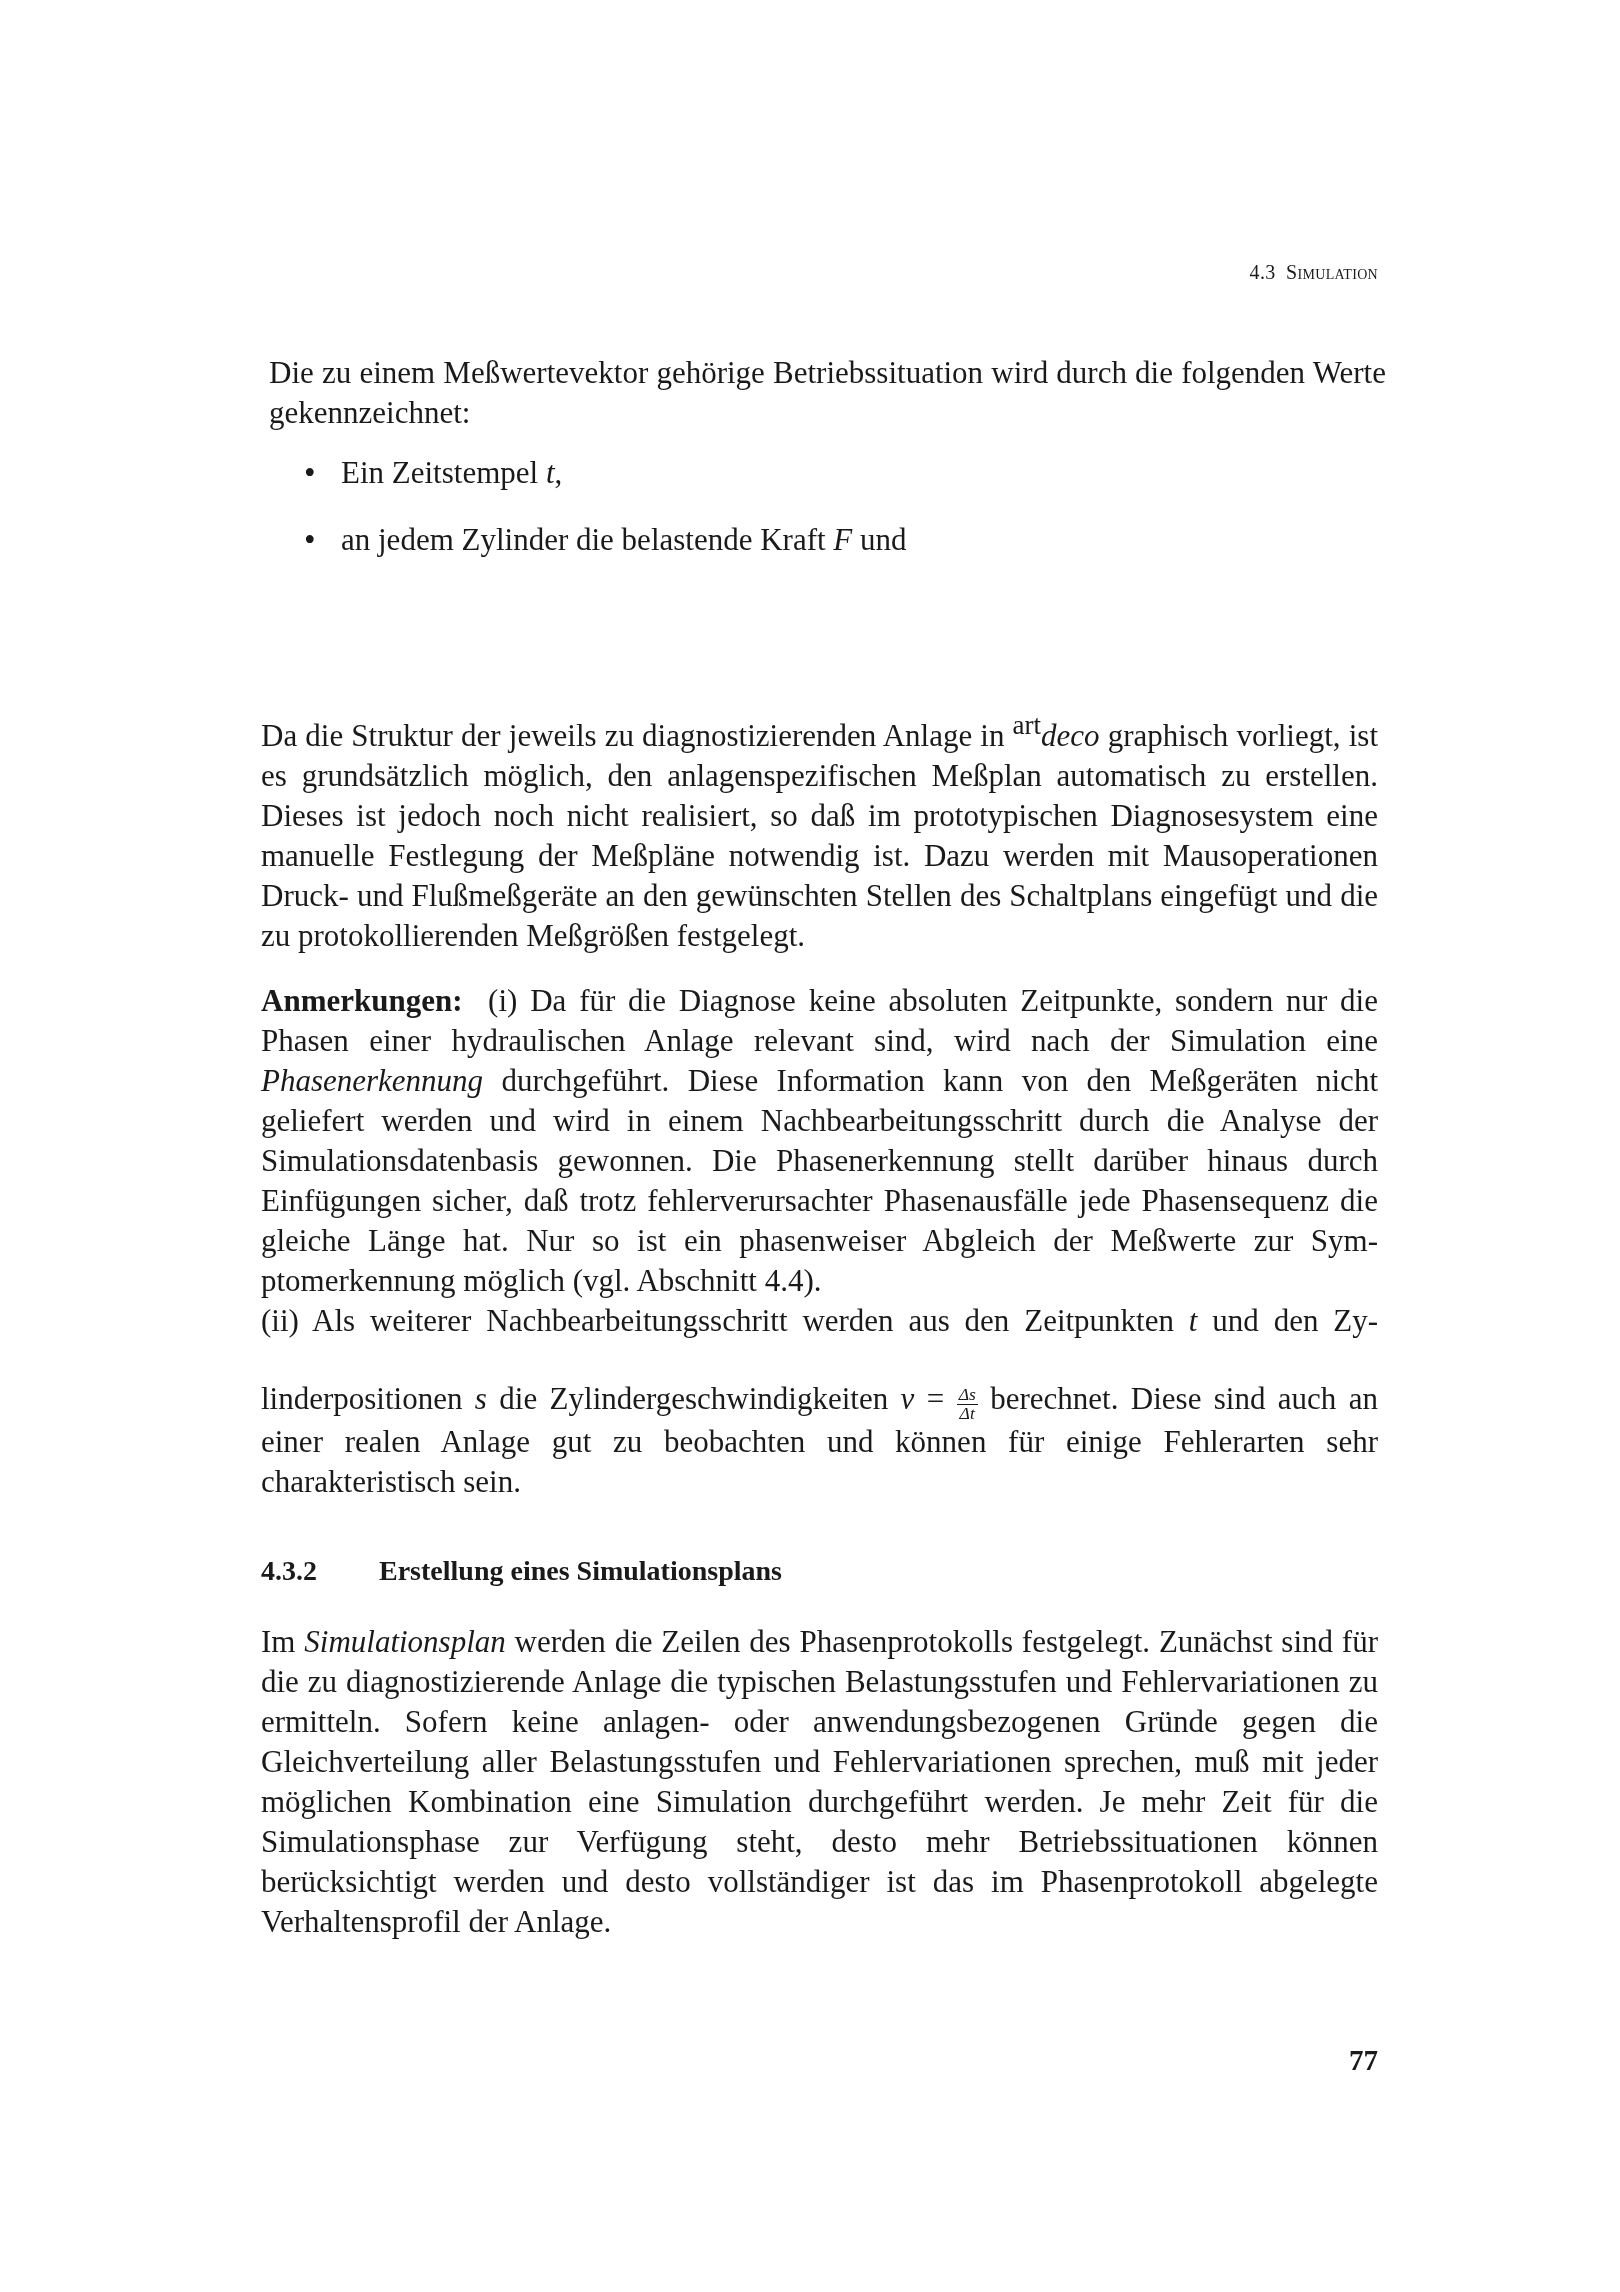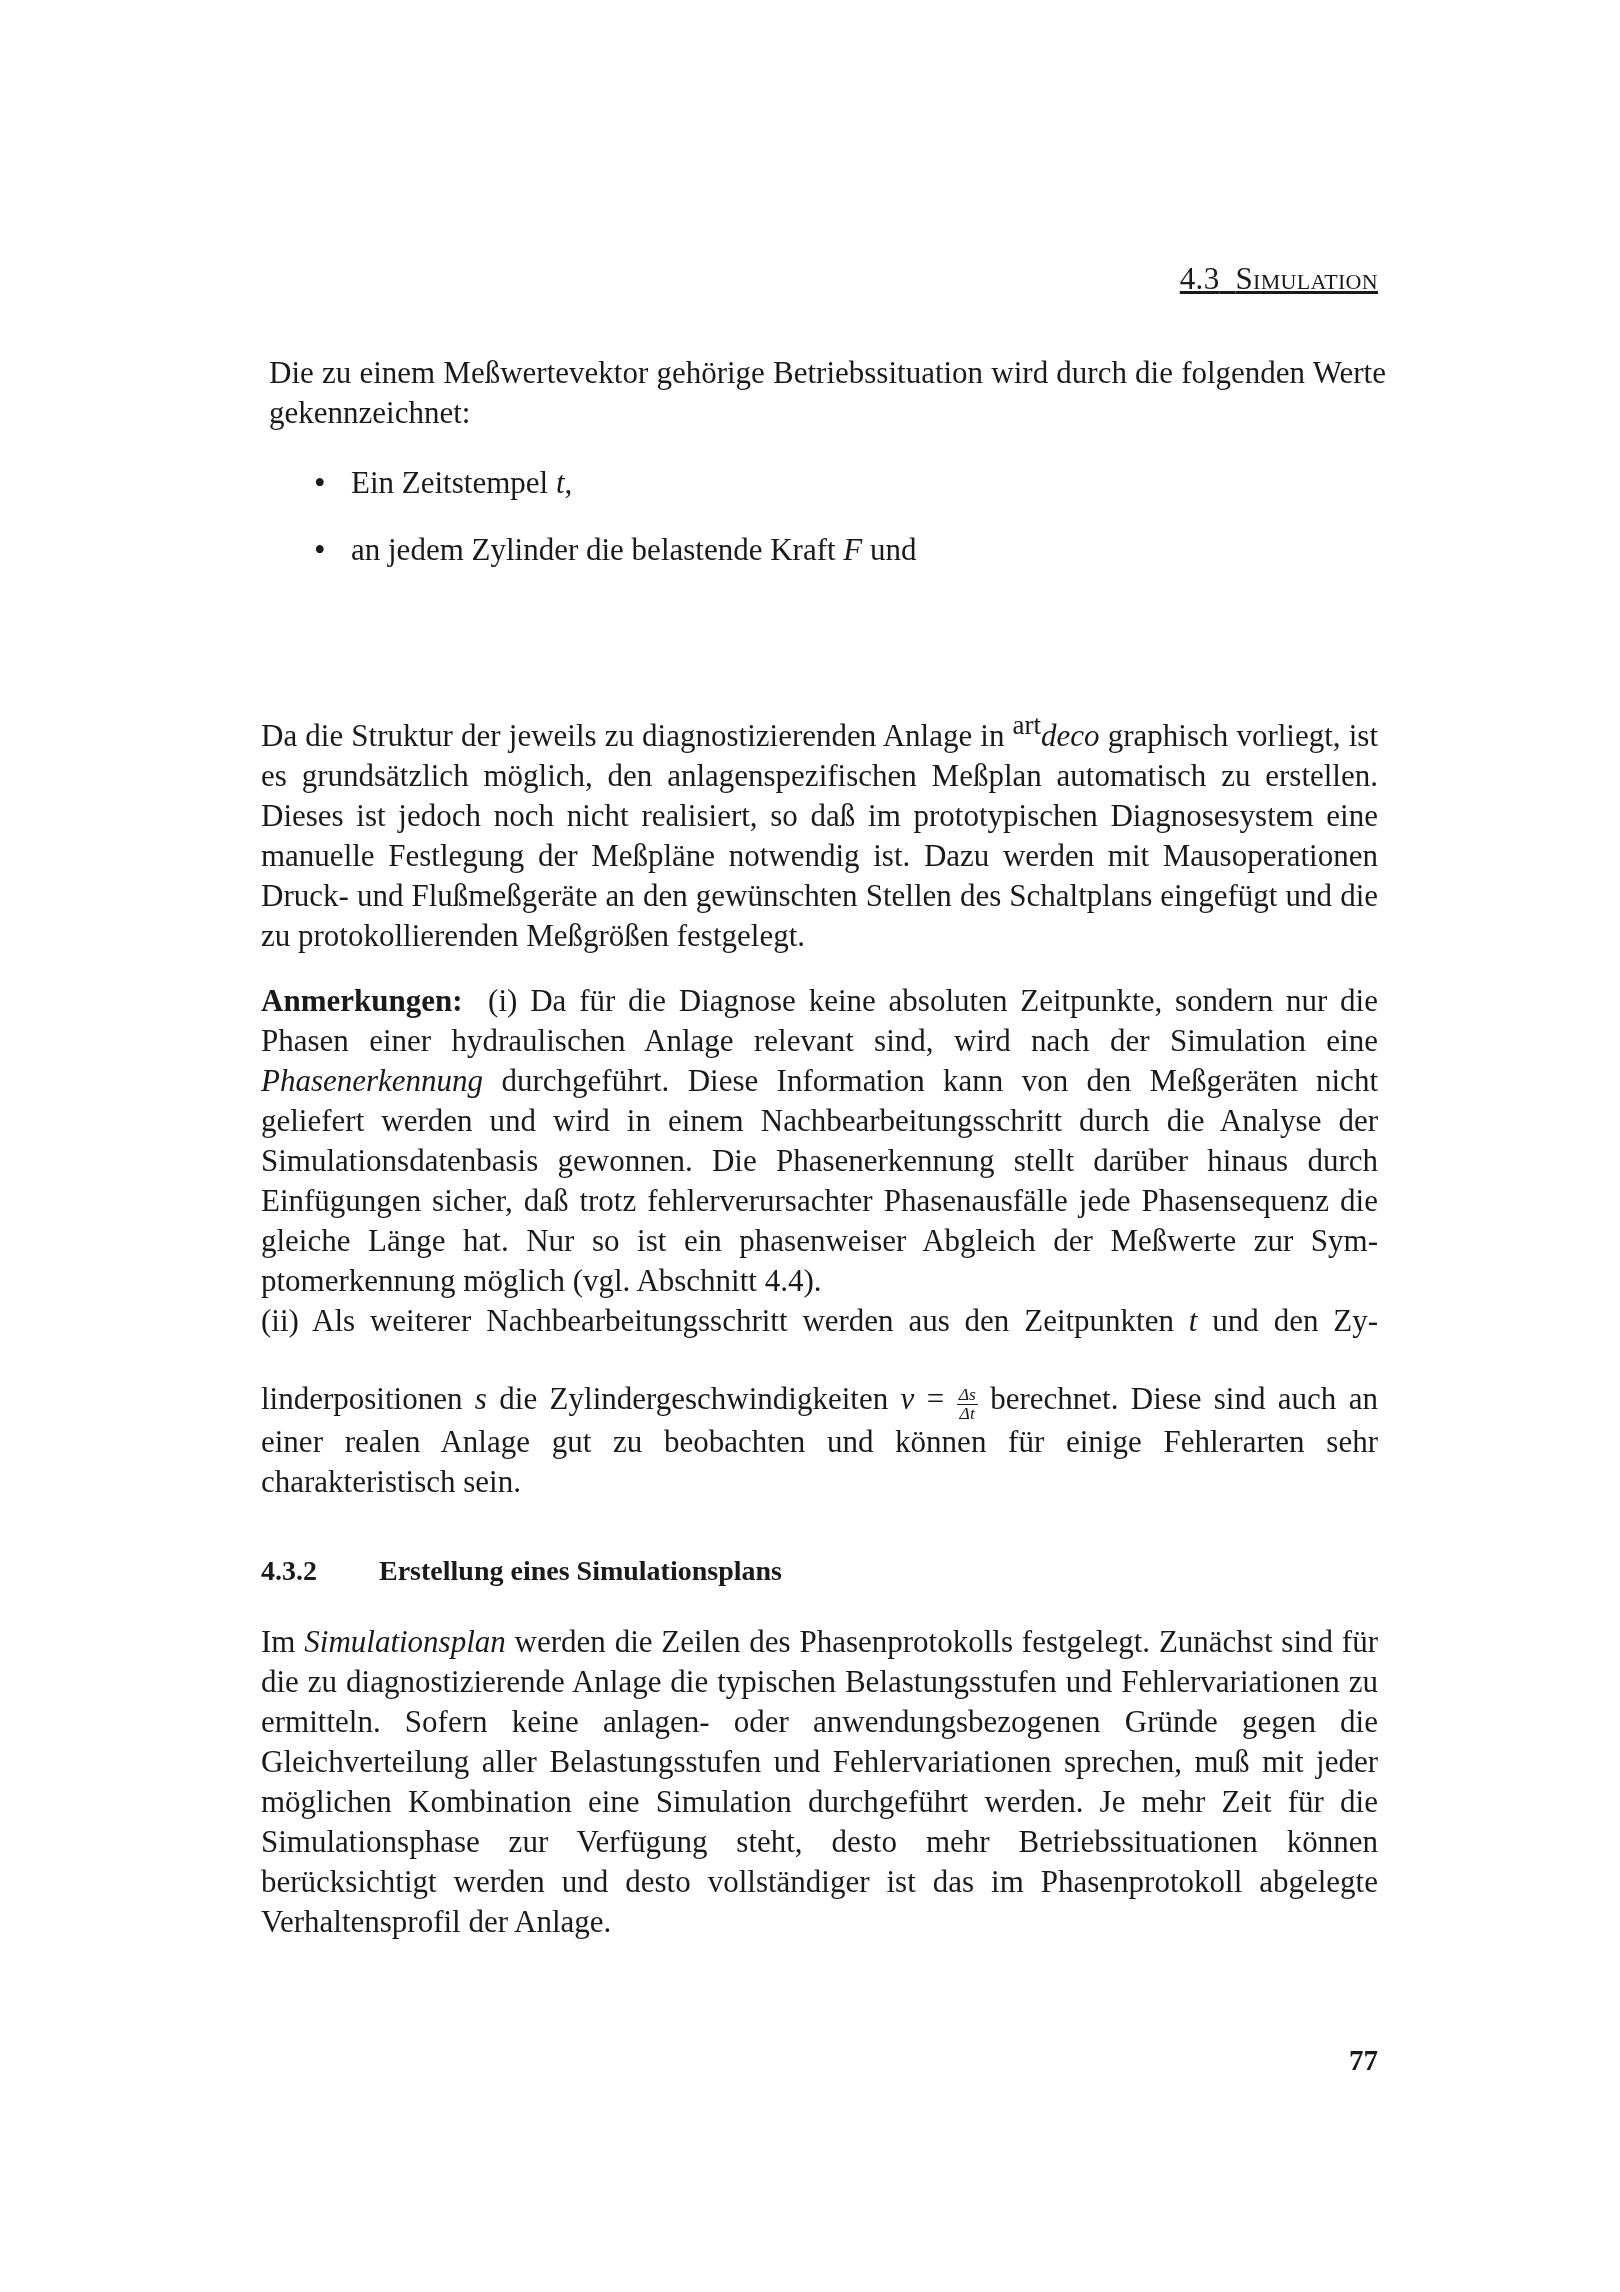--- a/index.html
+++ b/index.html
@@ -1,23 +1,23 @@
 <!DOCTYPE html>
 <html><head>
 <meta charset="utf-8">
 <style>
   html, body { margin: 0; padding: 0; background: #ffffff; }
   body { width: 1620px; height: 2293px; position: relative; overflow: hidden;
          font-family: "Liberation Serif", "DejaVu Serif", serif; color: #1a1a1a; }
   .page { position: absolute; left: 261px; top: 0; width: 1117px; }
-  .running-head { position: absolute; top: 261px; right: 0; font-size: 31px; letter-spacing: 0.3px; text-decoration: underline; }
+  .running-head { position: absolute; top: 261px; right: 0; font-size: 20px; letter-spacing: 0.3px; }
   .running-head .sc { font-variant: small-caps; }
   .text { font-size: 31px; line-height: 40px; text-align: justify; hyphens: manual; }
   .p1 { position: absolute; top: 345px; width: 100%; }
-  ul.items { position: absolute; top: 453px; left: 0; width: 100%; margin: 10px; padding: 0; list-style: none; }
+  ul.items { position: absolute; top: 453px; left: 0; width: 100%; margin: 0; padding: 0; list-style: none; }
   ul.items li { position: relative; padding-left: 80px; margin-bottom: 27.4px; }
   ul.items li::before { content: "\2022"; position: absolute; left: 43px; top: 0; font-size: 33px; }
   .p2 { position: absolute; top: 716px; width: 100%; }
   .p3 { position: absolute; top: 981px; width: 100%; }
   .heading { position: absolute; top: 1555px; font-size: 28px; font-weight: bold; }
   .heading .num { display: inline-block; width: 118px; }
   .p4 { position: absolute; top: 1622px; width: 100%; }
   .page-number { position: absolute; top: 2044px; right: 0; font-size: 29px; font-weight: bold; }
   i, .it { font-style: italic; }
   b { font-weight: bold; margin-top: 40px; }

